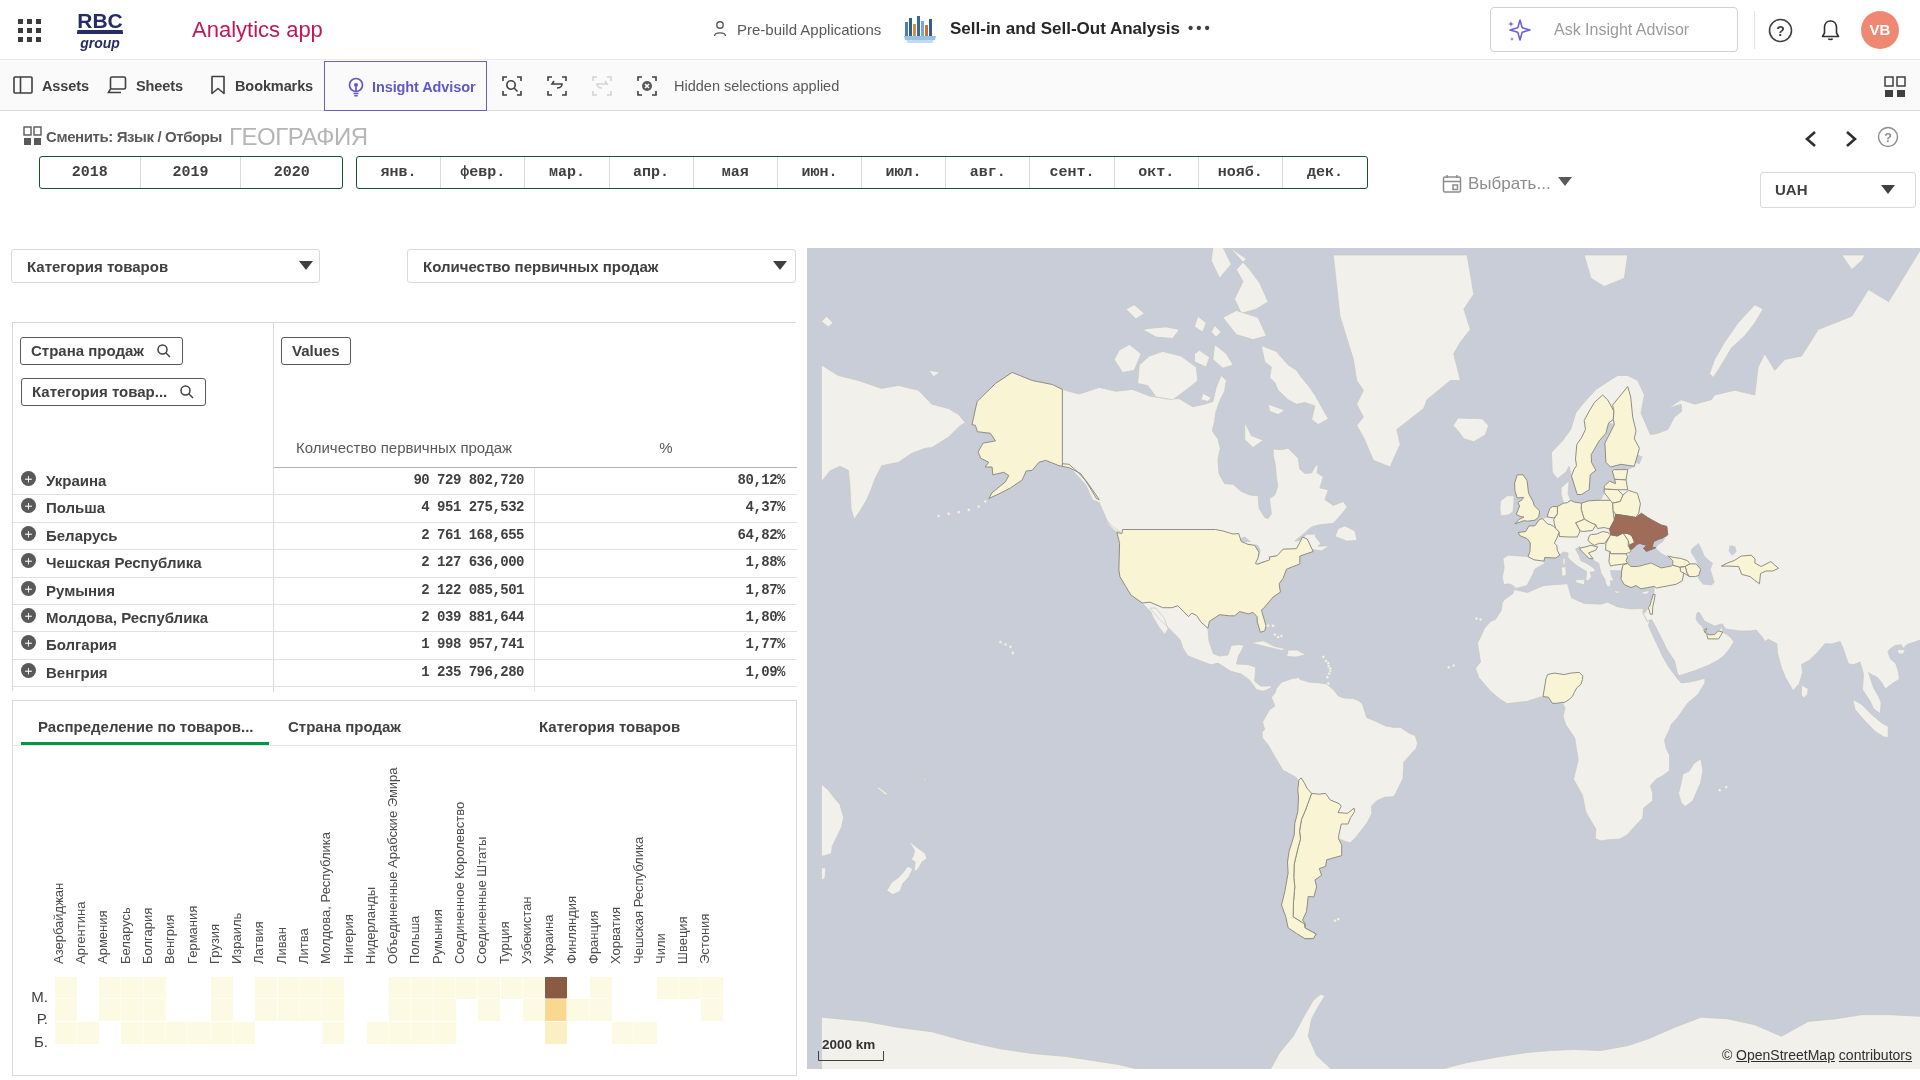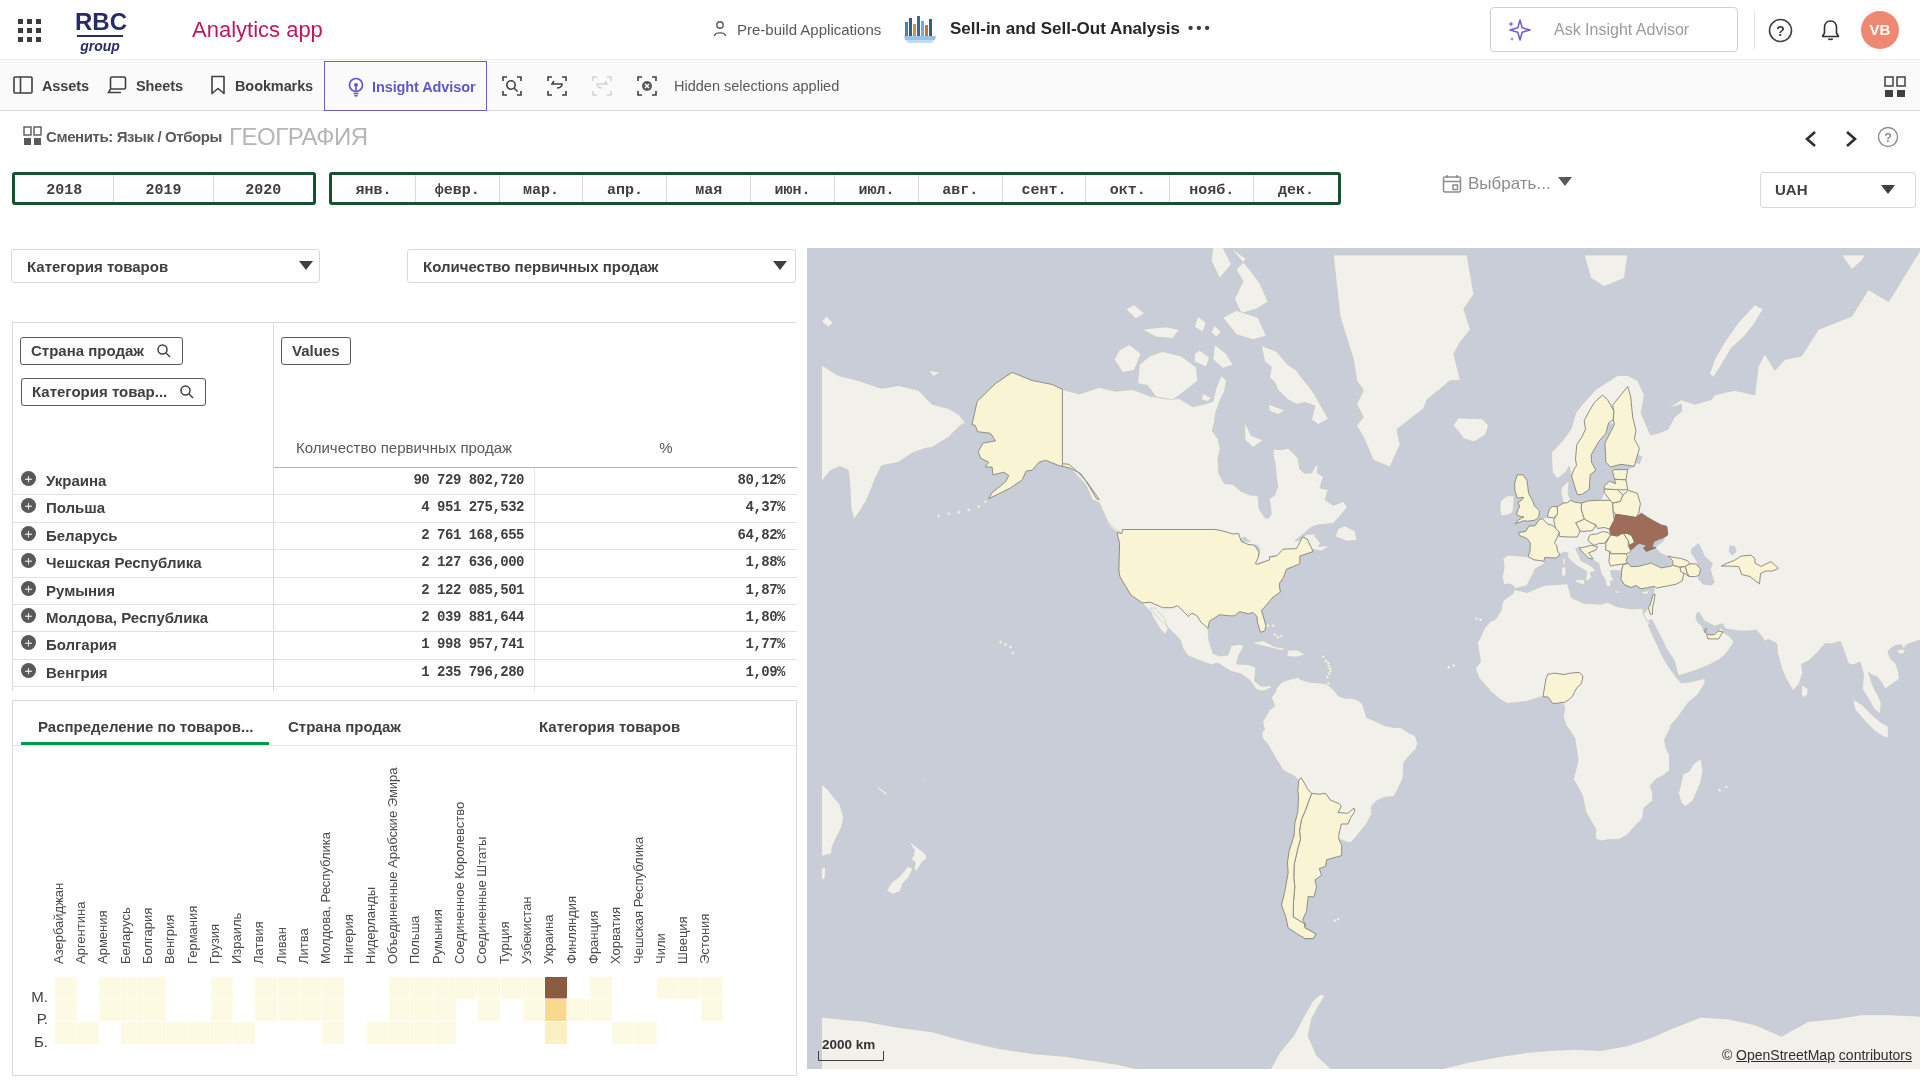--- a/index.html
+++ b/index.html
@@ -15,21 +15,21 @@
    linear-gradient(#3a3a3a,#3a3a3a) 9px 0/5px 5px no-repeat,
    linear-gradient(#3a3a3a,#3a3a3a) 18px 0/5px 5px no-repeat,
    linear-gradient(#3a3a3a,#3a3a3a) 0 9px/5px 5px no-repeat,
    linear-gradient(#3a3a3a,#3a3a3a) 9px 9px/5px 5px no-repeat,
    linear-gradient(#3a3a3a,#3a3a3a) 18px 9px/5px 5px no-repeat,
    linear-gradient(#3a3a3a,#3a3a3a) 0 18px/5px 5px no-repeat,
    linear-gradient(#3a3a3a,#3a3a3a) 9px 18px/5px 5px no-repeat,
    linear-gradient(#3a3a3a,#3a3a3a) 18px 18px/5px 5px no-repeat; }
 #rbc { position:absolute; left:75px; top:10px; width:50px; text-align:center;
   color:#272c68; font-weight:bold; line-height:1; }
-#rbc .r1 { font-size:24px; letter-spacing:0px; font-weight:bold; }
+#rbc .r1 { font-size:21px; letter-spacing:0px; font-weight:bold;text-decoration:underline; }
 #rbc .r2 { font-size:14px; font-style:italic; font-weight:bold; margin-top:2px; }
 #rbc .ul { height:2px; background:#272c68; margin:1px 2px 0 2px; }
 #apptitle { position:absolute; left:144px; top:17px; font-size:22px; color:#be185d;margin-left:48px; }
 #sheetsel { position:absolute; left:306px; top:9px; width:208px; height:40px;
   border:1px solid #b3b3b3; border-radius:4px; }
 #sheetsel span { position:absolute; left:17px; top:10px; font-size:16px; color:#404040; }
 #sheetsel svg { position:absolute; right:18px; top:13px; }
 #prebuild { position:absolute; left:737px; top:21px; font-size:15px; color:#595959; }
 #applogo { position:absolute; left:902px; top:14px; width:36px; height:31px; }
 #appname { position:absolute; left:950px; top:19px; font-size:17px; font-weight:bold; color:#262626; }
@@ -52,22 +52,22 @@
 #iabtn span { position:absolute; left:47px; top:17px; font-size:14.5px; font-weight:bold; color:#5f58c9; letter-spacing:-0.1px; }
 #hidsel { position:absolute; left:674px; top:17px; font-size:14.5px; color:#595959; }
 .tico { position:absolute; top:13px; }
 
 
 #sttl { position:absolute; left:0; top:112px; width:1920px; height:60px; background:#fff; }
 #chgview { position:absolute; left:46px; top:16px; font-size:15px; font-weight:bold; color:#595959; letter-spacing:-0.4px; }
 #geog { position:absolute; left:229px; top:11px; font-size:24px; color:#b5b5b5; letter-spacing:-0.5px; }
 
 
-.segwrap { position:absolute; top:172px; height:33px; border:3px solid #14532d;
-  border-radius:3px; background:#fff; display:flex; }
+.segwrap { position:absolute; top:156px; height:33px; border:1px solid #14532d;
+  border-radius:3px; background:#fff; display:flex;margin-left:27px; }
 .seg { border-right:1px solid #d9d9d9; text-align:center; font-size:15px; font-weight:bold;
   color:#404040; line-height:31px; font-family:"Liberation Mono","Liberation Sans",sans-serif; }
 .seg:last-child { border-right:none; }
 #vybrat { position:absolute; left:1442px; top:174px; font-size:17px; color:#8c8c8c; }
 #uahbox { position:absolute; left:1760px; top:172px; width:156px; height:36px;
   border:1px solid #d9d9d9; border-radius:3px; }
 #uahbox span { position:absolute; left:14px; top:8px; font-weight:bold; font-size:15px; }
 
 
 .ddl { position:absolute; top:249px; height:34px; border:1px solid #d9d9d9; border-radius:3px;

